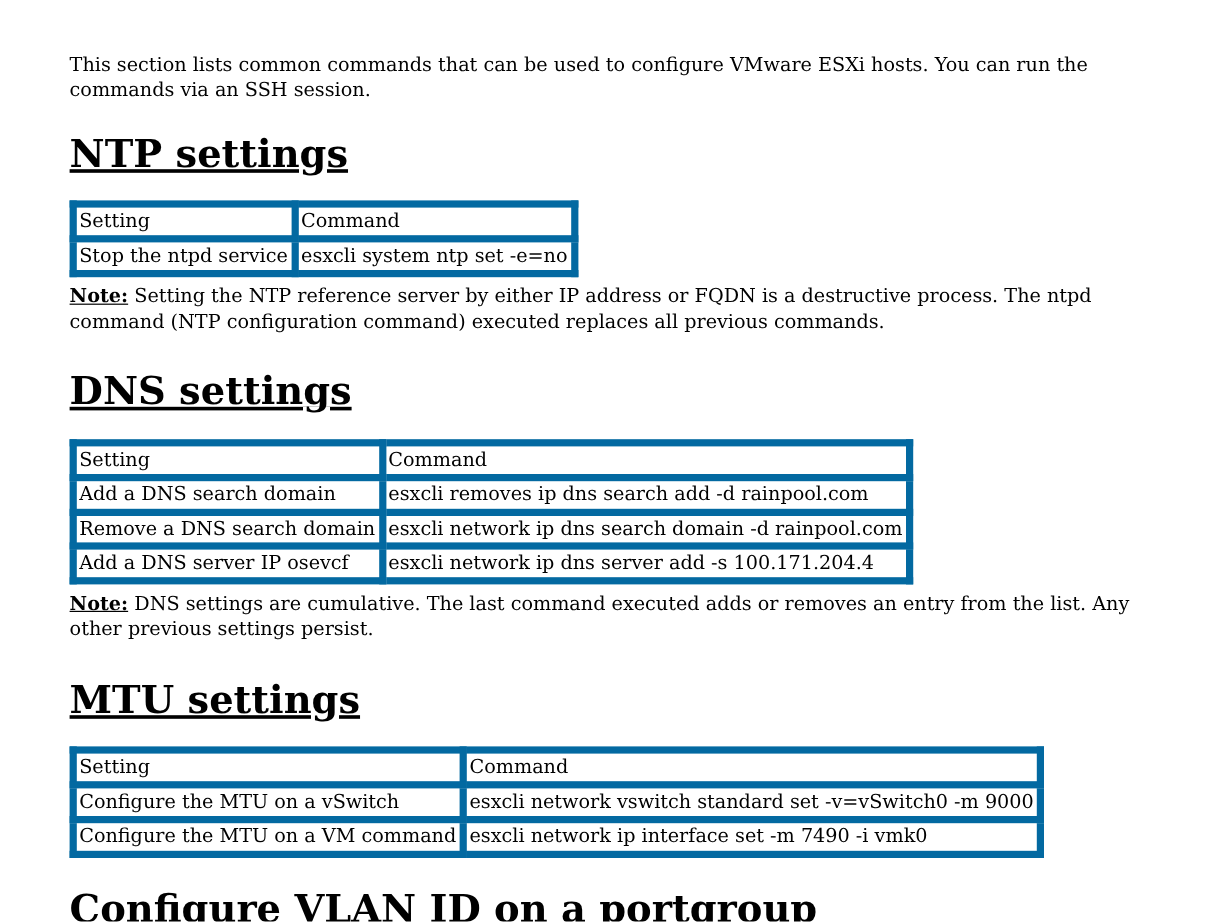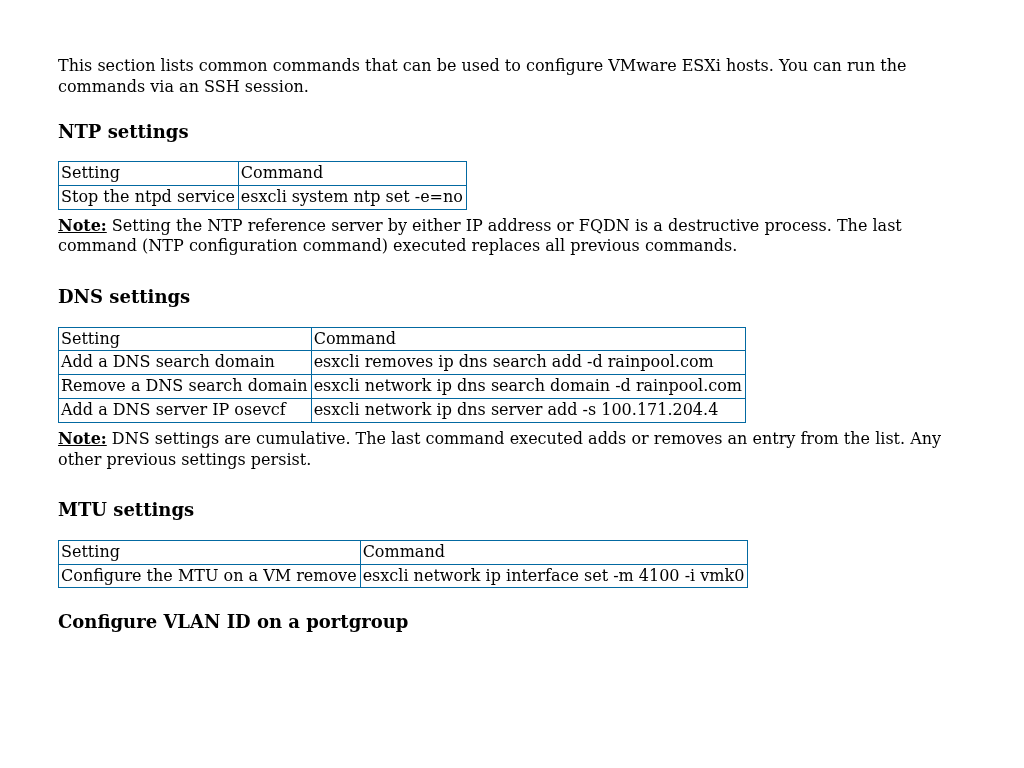--- a/index.html
+++ b/index.html
@@ -8,34 +8,35 @@
     color: #000;
     background: #fff;
     margin: 0;
     padding: 40px 58px;
     width: 1024px;
     height: 768px;
     box-sizing: border-box;
     line-height: 1.3;
   }
   p.intro {
-    margin: 16px 0 18px 0;
+    margin: 4px 0 18px 0;
     max-width: 910px;
   }
   h2 {
-    font-size: 18px;
+    font-size: 32px;
     font-weight: bold;
     margin: 22px 0 18px 0;
+    text-decoration: underline;
   }
   table {
     border-collapse: collapse;
     margin: 0 0 6px 0;
   }
   td {
-    border: 1px solid #0369a1;
+    border: 6px solid #0369a1;
     padding: 1px 3px 1px 2px;
     vertical-align: top;
     white-space: nowrap;
   }
   tr:first-child td {
     
   }
   p.note {
     margin: 2px 0 28px 0;
     max-width: 910px;
@@ -57,21 +58,21 @@
     <td>Setting</td>
     <td>Command</td>
   </tr>
   <tr>
     <td>Stop the ntpd service</td>
     <td>esxcli system ntp set -e=no</td>
   </tr>
 </tbody>
   </table>
 <p class="note">
-  <strong>Note:</strong><span> Setting the NTP reference server by either IP address or FQDN is a destructive process. The last command (NTP configuration command) executed replaces all previous commands.</span>
+  <strong>Note:</strong><span> Setting the NTP reference server by either IP address or FQDN is a destructive process. The ntpd command (NTP configuration command) executed replaces all previous commands.</span>
 </p>
 
 <h2>DNS settings</h2>
 <table>
   <tbody>
       <tr>
     <td>Setting</td>
     <td>Command</td>
   </tr>
   <tr>
@@ -93,19 +94,23 @@
 </p>
 
 <h2>MTU settings</h2>
 <table>
   <tbody>
       <tr>
     <td>Setting</td>
     <td>Command</td>
   </tr>
   <tr>
-    <td>Configure the MTU on a VM remove</td>
-    <td>esxcli network ip interface set -m 4100 -i vmk0</td>
+    <td>Configure the MTU on a vSwitch</td>
+    <td>esxcli network vswitch standard set -v=vSwitch0 -m 9000</td>
+  </tr>
+  <tr>
+    <td>Configure the MTU on a VM command</td>
+    <td>esxcli network ip interface set -m 7490 -i vmk0</td>
   </tr>
 </tbody>
   </table>
 
 <h2>Configure VLAN ID on a portgroup</h2>
 
 </body></html>

